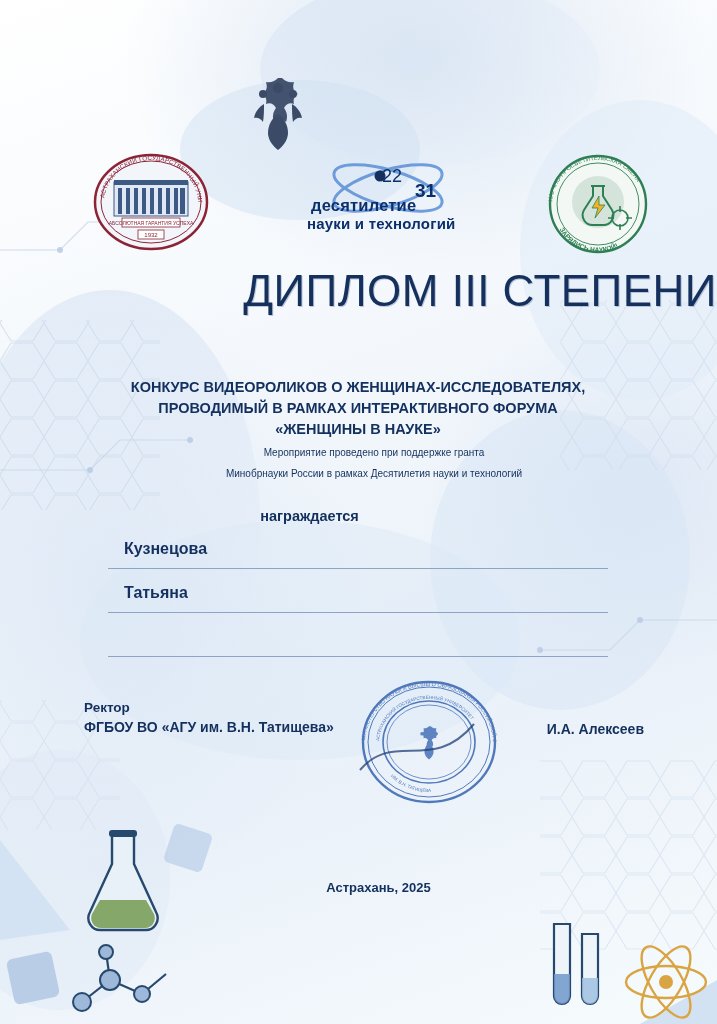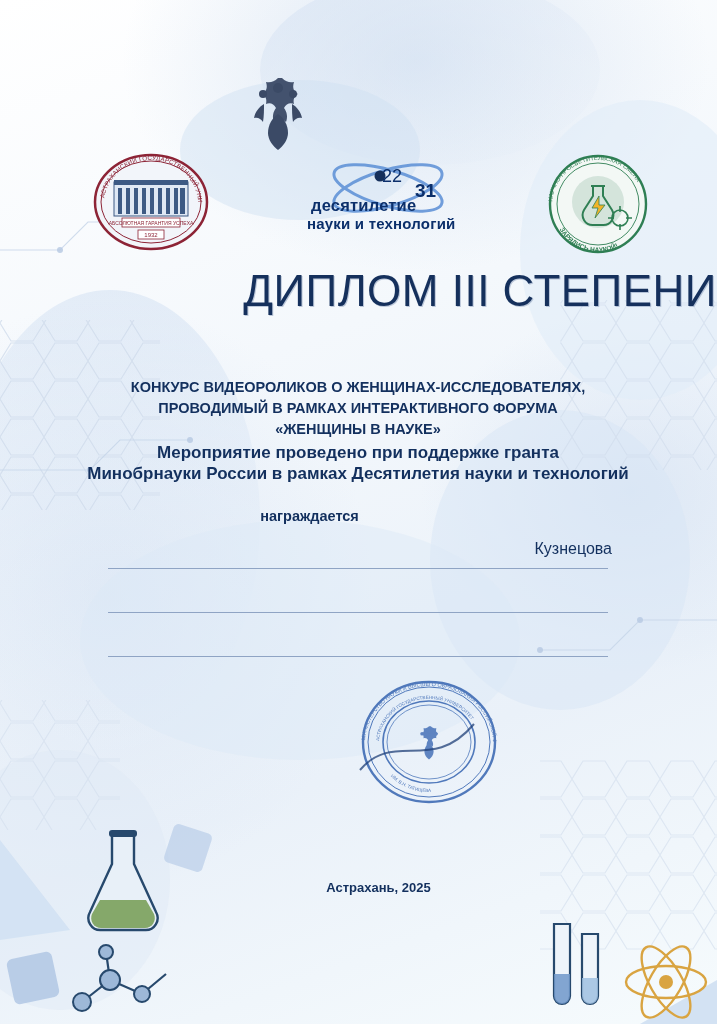--- a/index.html
+++ b/index.html
@@ -42,34 +42,34 @@
     font-size:44px;font-weight:400;color:#15305c;letter-spacing:.5px;
     text-shadow:1px 1px 0 rgba(120,140,175,.45);
   }
 
   .subtitle{
     position:absolute;top:360px;left:58px;width:600px;text-align:center;
     font-size:14.5px;line-height:21px;font-weight:700;color:#13305e;margin-top:17px;
   }
 
   .support{
-    position:absolute;top:442px;left:48px;width:620px;text-align:center;
-    font-size:17px;line-height:21px;font-weight:700;color:#13305e;
+    position:absolute;top:442px;left:64px;width:620px;text-align:center;
+    font-size:10px;line-height:21px;font-weight:400;color:#13305e;
   }
 
   .awarded{
     position:absolute;top:508px;left:0;width:619px;text-align:center;
     font-size:14.5px;font-weight:700;color:#13305e;
   }
 
   .name-block{position:absolute;top:540px;left:108px;width:500px;}
   .name-row{height:44px;position:relative;}
   .name-row .val{
-    position:absolute;left:4px;top:0;width:500px;text-align:right;
-    font-size:16px;font-weight:400;color:#13305e;
+    position:absolute;left:16px;top:0;width:500px;text-align:left;
+    font-size:16px;font-weight:700;color:#13305e;
   }
   .name-row .line{
     position:absolute;left:0;top:28px;width:500px;height:1px;background:#8fa4c4;
   }
 
   .signature{position:absolute;top:700px;left:84px;width:560px;}
   .sig-role{font-size:13.5px;font-weight:700;color:#13305e;}
   .sig-org{font-size:14px;font-weight:700;color:#13305e;margin-top:4px;}
   .sig-person{position:absolute;right:0;top:21px;font-size:14px;font-weight:700;color:#13305e;}
 
@@ -235,27 +235,33 @@
   </div>
 
   <div class="awarded">награждается</div>
 
   <div class="name-block">
     <div class="name-row">
       <div class="val">Кузнецова</div>
       <div class="line"></div>
     </div>
     <div class="name-row">
+      <div class="val">Татьяна</div>
       <div class="line"></div>
     </div>
     <div class="name-row">
       <div class="line"></div>
     </div>
   </div>
 
+  <div class="signature">
+    <div class="sig-role">Ректор</div>
+    <div class="sig-org">ФГБОУ ВО «АГУ им. В.Н. Татищева»</div>
+    <div class="sig-person">И.А. Алексеев</div>
+  </div>
 
   <svg class="stamp" viewBox="0 0 150 128">
     <defs>
       <path id="stampOuter" d="M11 66 A64 58 0 0 1 139 66"></path>
       <path id="stampInner" d="M25 66 A50 45 0 0 1 125 66"></path>
       <path id="stampBottom" d="M24 68 A51 46 0 0 0 126 68"></path>
     </defs>
     <g opacity=".82">
       <ellipse cx="75" cy="64" rx="66" ry="60" fill="none" stroke="#2f5fae" stroke-width="2.4"></ellipse>
       <ellipse cx="75" cy="64" rx="61" ry="55" fill="none" stroke="#2f5fae" stroke-width="1"></ellipse>

